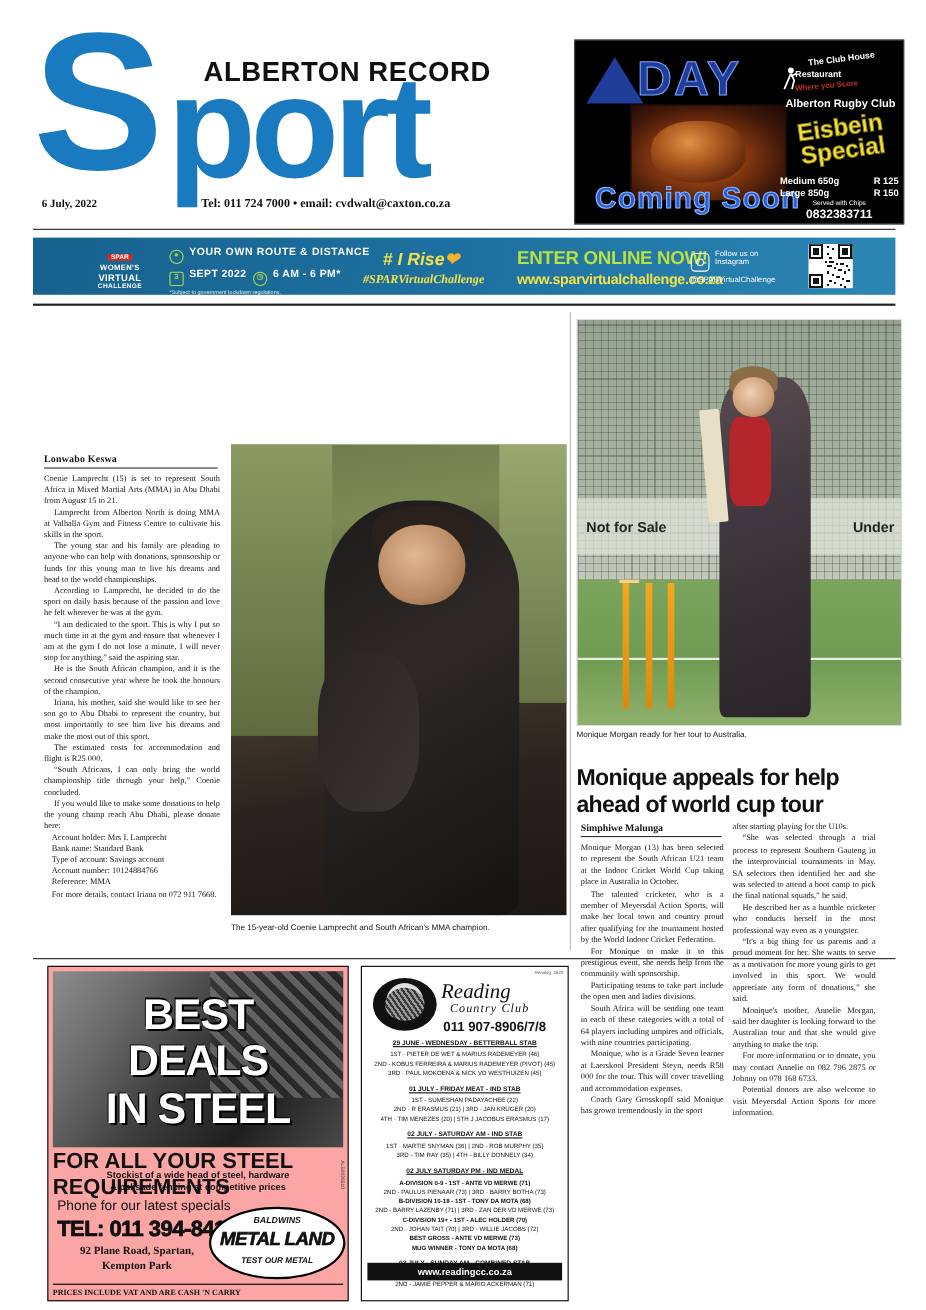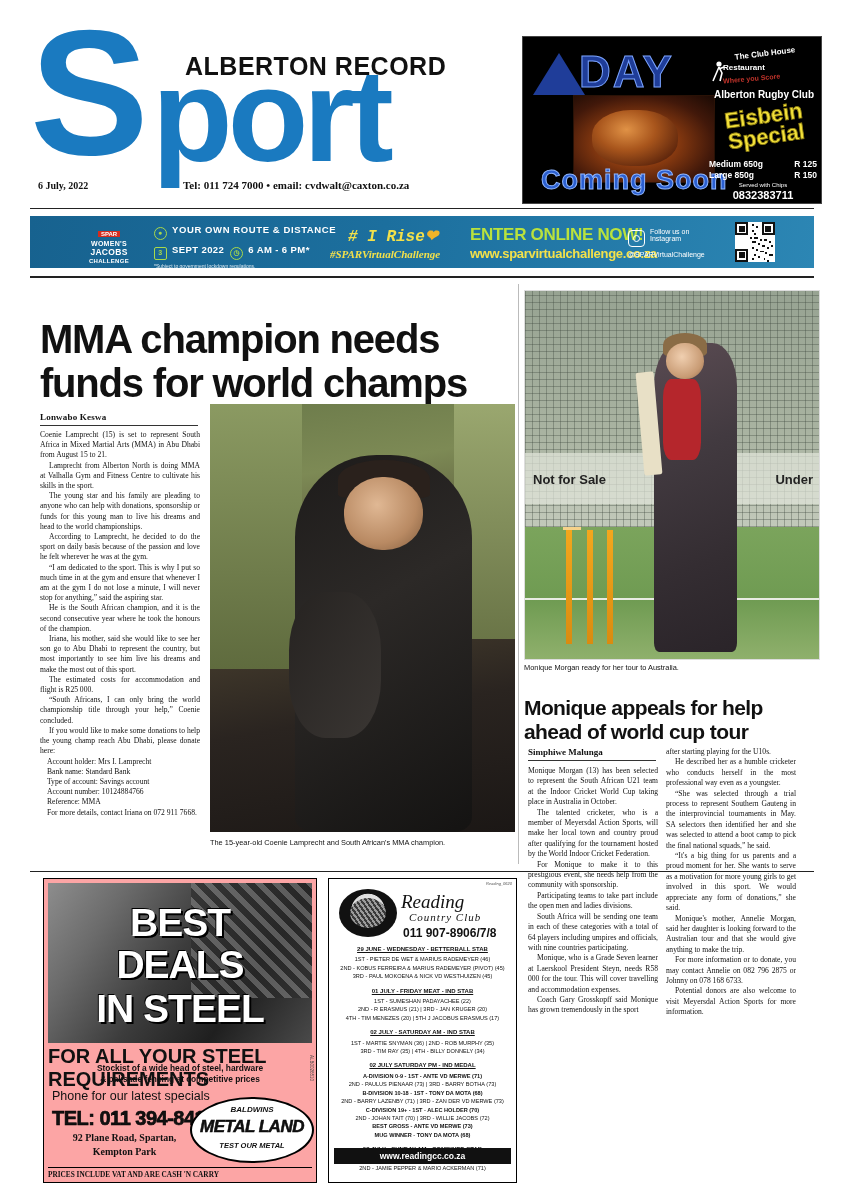--- a/index.html
+++ b/index.html
@@ -68,21 +68,21 @@
   .spar-logo .l2{font-size:7px;font-weight:bold;letter-spacing:0.3px;line-height:8px;}
   .spar-logo .l3{font-size:8.5px;font-weight:bold;letter-spacing:0.3px;line-height:9px;}
   .spar-logo .l4{font-size:6px;font-weight:bold;letter-spacing:0.3px;line-height:8px;}
   .spar-lines{position:absolute;left:124px;top:8px;color:#fff;font-family:"Liberation Sans",sans-serif;}
   .spar-l1{font-size:9.5px;font-weight:bold;letter-spacing:0.6px;margin-bottom:4px;}
   .spar-l2{font-size:9.5px;font-weight:bold;letter-spacing:0.4px;}
   .spar-l3{font-size:5px;margin-top:3px;opacity:.85;}
   .spar-ico{display:inline-block;width:11px;height:11px;border:1.2px solid #a9d94a;border-radius:2px;
         vertical-align:-2px;margin-right:5px;color:#a9d94a;font-size:7px;text-align:center;line-height:10px;font-weight:bold;}
   .spar-ico.rnd{border-radius:50%;}
-  .spar-rise{position:absolute;left:318px;top:10px;color:#f3e14a;font-family:Liberation Mono, monospace;
+  .spar-rise{position:absolute;left:318px;top:10px;color:#f3e14a;font-family:Liberation Sans, sans-serif;
         font-style:italic;font-size:16px;font-weight:bold;}
   .spar-rise .heart{color:#f0b429;}
   .spar-tag{position:absolute;left:300px;top:32px;color:#f3e14a;font-family:"Liberation Serif",serif;
         font-style:italic;font-size:11px;font-weight:bold;}
   .spar-enter{position:absolute;left:440px;top:9px;font-family:"Liberation Sans",sans-serif;
         font-weight:bold;font-size:17px;color:#b9e23d;letter-spacing:-0.3px;}
   .spar-url{position:absolute;left:440px;top:30px;font-family:"Liberation Sans",sans-serif;
         font-weight:bold;font-size:13px;color:#f3e14a;letter-spacing:-0.3px;}
   .spar-ig{position:absolute;left:620px;top:12px;color:#fff;font-family:"Liberation Sans",sans-serif;font-size:7px;}
   .spar-ig .box{position:absolute;left:-22px;top:2px;width:15px;height:15px;border:1.4px solid #fff;border-radius:4px;}
@@ -281,21 +281,21 @@
       </div>
     </div>
     <div class="ad-chips">Served with Chips</div>
     <div class="ad-phone">0832383711</div>
   </div>
 
   <div class="spar">
     <div class="spar-logo">
       <div class="l1">SPAR</div>
       <div class="l2">WOMEN'S</div>
-      <div class="l3">JACOBS</div>
+      <div class="l3">VIRTUAL</div>
       <div class="l4">CHALLENGE</div>
     </div>
     <div class="spar-lines">
       <div class="spar-l1"><span class="spar-ico rnd">●</span><span>YOUR OWN ROUTE &amp; DISTANCE</span></div>
       <div class="spar-l2"><span class="spar-ico">3</span><span>SEPT 2022</span> &nbsp;<span class="spar-ico rnd">◷</span><span>6 AM - 6 PM*</span></div>
       <div class="spar-l3">*Subject to government lockdown regulations.</div>
     </div>
     <div class="spar-rise"><span># I Rise</span><span class="heart">❤</span></div>
     <div class="spar-tag">#SPARVirtualChallenge</div>
     <div class="spar-enter">ENTER ONLINE NOW!</div>
@@ -352,21 +352,20 @@
           <rect x="17" y="20" width="1" height="1"></rect>
       </g>
     </svg>
   </div>
 
   <div class="rule" style="left:30px;top:208px;width:784px;height:1px;"></div>
   <div class="rule" style="left:30px;top:276px;width:784px;height:2px;"></div>
   <div class="rule" style="left:30px;top:871px;width:784px;height:1px;"></div>
   <div class="rule" style="left:518px;top:284px;width:1px;height:580px;background:#bbb;"></div>
 
-  <h1 class="headline">MMA champion needs funds for world champs</h1>
   <div class="byline">Lonwabo Keswa</div>
   <div class="byline-rule"></div>
 
   <div class="col1">
     <p class="first">Coenie Lamprecht (15) is set to represent South Africa in Mixed Martial Arts (MMA) in Abu Dhabi from August 15 to 21.</p>
     <p>Lamprecht from Alberton North is doing MMA at Valhalla Gym and Fitness Centre to cultivate his skills in the sport.</p>
     <p>The young star and his family are pleading to anyone who can help with donations, sponsorship or funds for this young man to live his dreams and head to the world championships.</p>
     <p>According to Lamprecht, he decided to do the sport on daily basis because of the passion and love he felt wherever he was at the gym.</p>
     <p>“I am dedicated to the sport. This is why I put so much time in at the gym and ensure that whenever I am at the gym I do not lose a minute, I will never stop for anything,” said the aspiring star.</p>
     <p>He is the South African champion, and it is the second consecutive year where he took the honours of the champion.</p>
@@ -420,22 +419,22 @@
     <p class="first">Monique Morgan (13) has been selected to represent the South African U21 team at the Indoor Cricket World Cup taking place in Australia in October.</p>
     <p>The talented cricketer, who is a member of Meyersdal Action Sports, will make her local town and country proud after qualifying for the tournament hosted by the World Indoor Cricket Federation.</p>
     <p>For Monique to make it to this prestigious event, she needs help from the community with sponsorship.</p>
     <p>Participating teams to take part include the open men and ladies divisions.</p>
     <p>South Africa will be sending one team in each of these categories with a total of 64 players including umpires and officials, with nine countries participating.</p>
     <p>Monique, who is a Grade Seven learner at Laerskool President Steyn, needs R58 000 for the tour. This will cover travelling and accommodation expenses.</p>
     <p>Coach Gary Grosskopff said Monique has grown tremendously in the sport</p>
   </div>
   <div class="col3">
     <p class="first">after starting playing for the U10s.</p>
+    <p>“She was selected through a trial process to represent Southern Gauteng in the interprovincial tournaments in May. SA selectors then identified her and she was selected to attend a boot camp to pick the final national squads,” he said.</p>
     <p>He described her as a humble cricketer who conducts herself in the most professional way even as a youngster.</p>
-    <p>“She was selected through a trial process to represent Southern Gauteng in the interprovincial tournaments in May. SA selectors then identified her and she was selected to attend a boot camp to pick the final national squads,” he said.</p>
     <p>“It's a big thing for us parents and a proud moment for her. She wants to serve as a motivation for more young girls to get involved in this sport. We would appreciate any form of donations,” she said.</p>
     <p>Monique's mother, Annelie Morgan, said her daughter is looking forward to the Australian tour and that she would give anything to make the trip.</p>
     <p>For more information or to donate, you may contact Annelie on 082 796 2875 or Johnny on 078 168 6733.</p>
     <p>Potential donors are also welcome to visit Meyersdal Action Sports for more information.</p>
   </div>
 
   <div class="ad-steel">
     <div class="steel-img">
       <div class="steel-pipes"></div>
       <div class="steel-word sw1">BEST</div>

